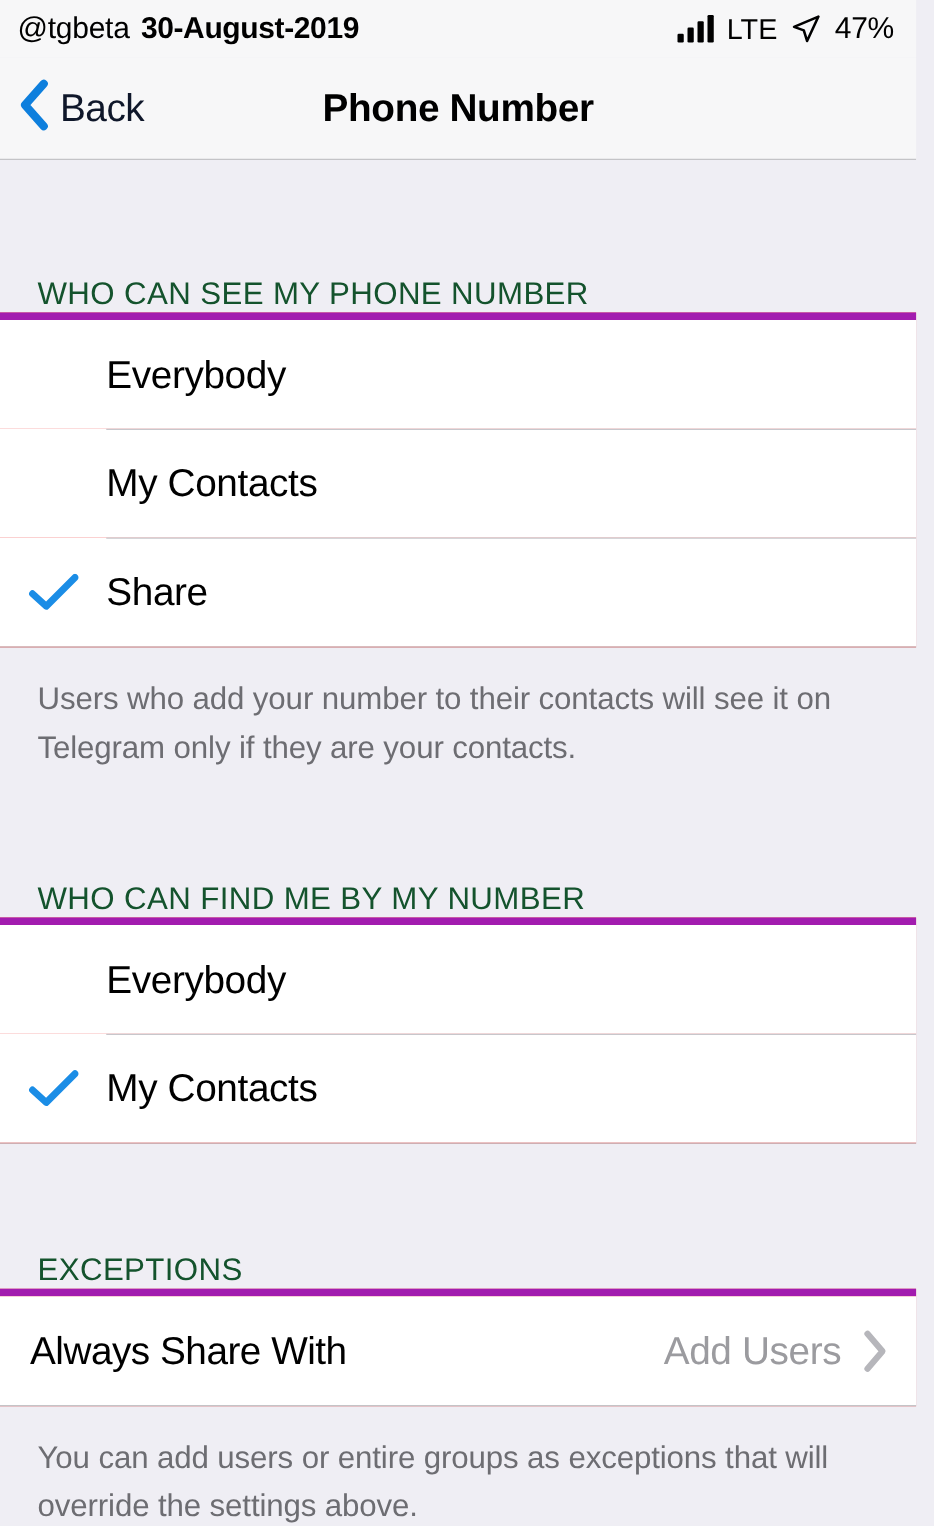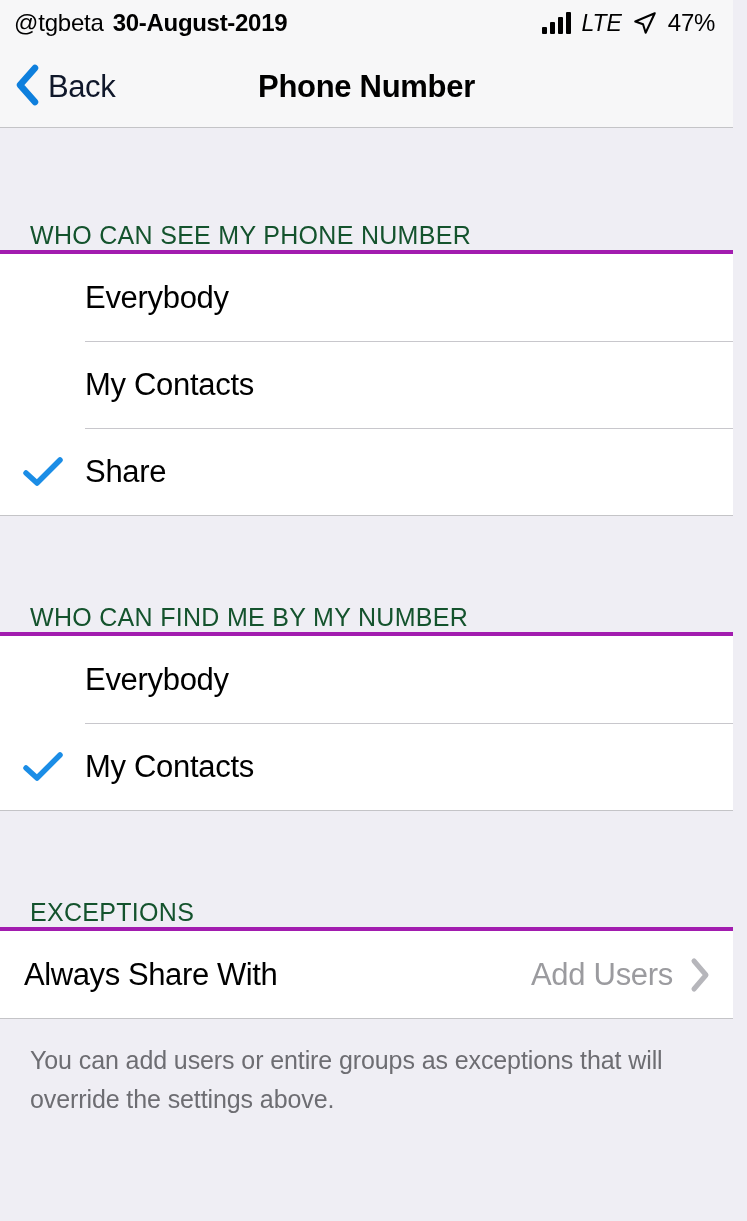--- a/index.html
+++ b/index.html
@@ -48,21 +48,21 @@
   .signal i {
     display: block;
     width: 5px;
     background: #000;
     border-radius: 1px;
   }
   .signal i:nth-child(1) { height: 7px; }
   .signal i:nth-child(2) { height: 12px; }
   .signal i:nth-child(3) { height: 17px; }
   .signal i:nth-child(4) { height: 22px; }
-  .sb-lte { font-size: 23px; letter-spacing: 0px; font-style: italic; }
+  .sb-lte { font-size: 23px; letter-spacing: 0px; }
   .sb-loc { display: flex; align-items: center; }
   .sb-batt { font-size: 24px; letter-spacing: -0.3px; }
 
   
   .navbar {
     position: relative;
     height: 82px;
     background: #f7f7f8;
     border-bottom: 1px solid #c4c4c7;
     display: flex;
@@ -96,21 +96,21 @@
     font-size: 25px;
     color: #14532d;
     letter-spacing: 0.3px;
     padding-left: 30px;
     display: flex;
     align-items: flex-end;
   }
 
   .group {
     background: #ef4444;
-    border-top: 4px solid #a21caf;
+    border-top: 6px solid #a21caf;
     border-bottom: 1px solid #c4c4c7;
   }
 
   .row {
     position: relative;
     height: 87px;
     display: flex;
     align-items: center;
     background: #fff;
     cursor: pointer;
@@ -233,20 +233,21 @@
     <div class="row">
       <span class="check">
         <svg width="40" height="30" viewBox="0 0 40 30" aria-hidden="true">
           <path d="M3 16 L14 26 L37 3" fill="none" stroke="#1b8de6" stroke-width="5.5" stroke-linecap="round" stroke-linejoin="round"></path>
         </svg>
       </span>
       <span class="row-label">Share</span>
     </div>
   </div>
 
+  <div class="footer-text">Users who add your number to their contacts will see it on Telegram only if they are your contacts.</div>
 
   <div class="spacer-h2"></div>
   <div class="section-header hdr-h">WHO CAN FIND ME BY MY NUMBER</div>
 
   <div class="group">
     <div class="row">
       <span class="check hidden">
         <svg width="40" height="30" viewBox="0 0 40 30" aria-hidden="true">
           <path d="M3 16 L14 26 L37 3" fill="none" stroke="#1b8de6" stroke-width="5.5" stroke-linecap="round" stroke-linejoin="round"></path>
         </svg>

